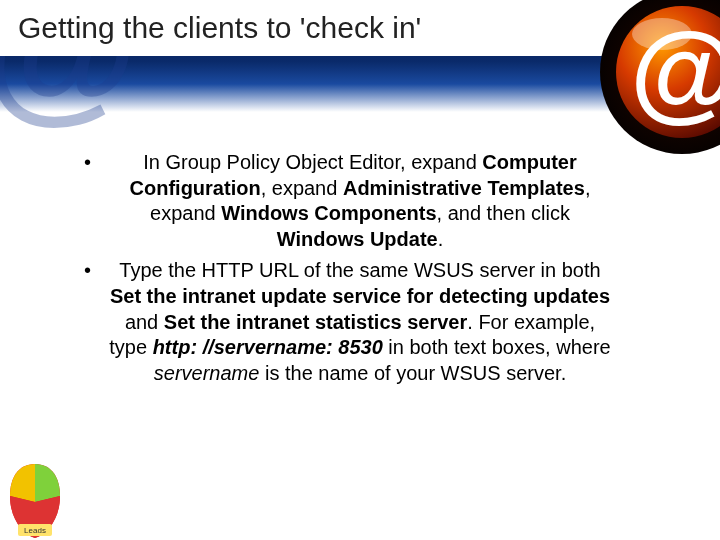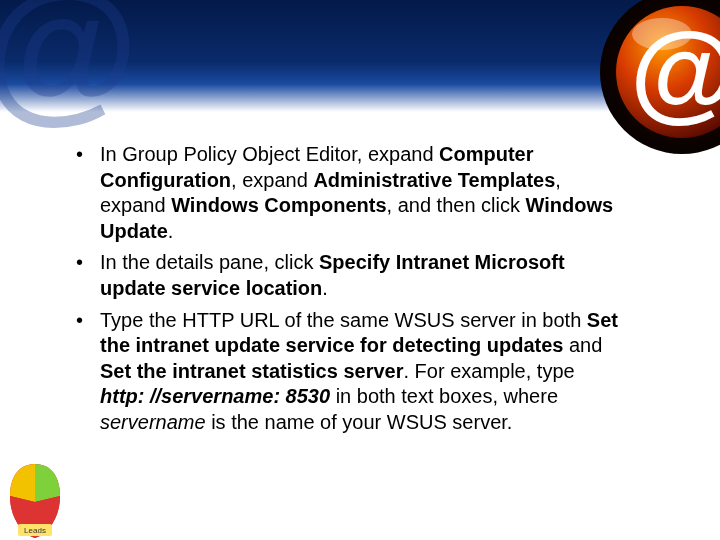--- a/index.html
+++ b/index.html
@@ -66,22 +66,23 @@
     pointer-events: none;
   }
   .content {
     position: absolute;
     top: 134px;
     left: 68px;
     width: 560px;
   }
   ul.bullets {
     list-style: none;
-    margin: 8px;
+    margin: 16px;
     padding: 0;
+    text-align: center;
   }
   ul.bullets > li {
     position: relative;
     padding-left: 24px;
     margin-bottom: 6px;
     font-size: 20px;
     line-height: 1.28;
     color: #000;
   }
   ul.bullets > li::before {
@@ -101,20 +102,23 @@
 </style>
 </head>
 <body>
 
 <div class="slide">
 
   <div class="header-band">
     <div class="header-watermark">@</div>
   </div>
 
+  <div class="title-bar">
+    <div class="slide-title">Getting the clients to 'check in'</div>
+  </div>
 
   <svg class="at-icon" width="180" height="180" viewBox="0 0 180 180">
     <defs>
       <radialGradient id="orb" cx="35%" cy="30%" r="75%">
         <stop offset="0%" stop-color="#ff9a00"></stop>
         <stop offset="45%" stop-color="#d63a00"></stop>
         <stop offset="100%" stop-color="#5a0a00"></stop>
       </radialGradient>
       <radialGradient id="orbdark" cx="50%" cy="50%" r="60%">
         <stop offset="0%" stop-color="#2a0800"></stop>
@@ -123,21 +127,20 @@
     </defs>
     <circle cx="90" cy="90" r="82" fill="url(#orbdark)"></circle>
     <circle cx="90" cy="90" r="66" fill="url(#orb)"></circle>
     <text x="90" y="128" text-anchor="middle" font-size="110" font-weight="700" font-style="italic" fill="#fff" font-family="Arial">@</text>
     <ellipse cx="70" cy="52" rx="30" ry="16" fill="rgba(255,255,255,0.35)"></ellipse>
   </svg>
 
   <div class="content">
     <ul class="bullets">
       <li><span>In Group Policy Object Editor, expand </span><span class="b">Computer Configuration</span><span>, expand </span><span class="b">Administrative Templates</span><span>, expand </span><span class="b">Windows Components</span><span>, and then click </span><span class="b">Windows Update</span><span>.</span></li>
-      <li><span>In the details pane, click </span><span class="b">Specify Intranet Microsoft update service location</span><span>.</span></li>
       <li><span>Type the HTTP URL of the same WSUS server in both </span><span class="b">Set the intranet update service for detecting updates</span><span> and </span><span class="b">Set the intranet statistics server</span><span>. For example, type </span><span class="b i">http: //servername: 8530</span><span> in both text boxes, where </span><span class="i">servername</span><span> is the name of your WSUS server.</span></li>
     </ul>
   </div>
 
   <svg class="corner-badge" width="70" height="80" viewBox="0 0 70 80">
     <path d="M35 4 C52 4 60 18 60 36 C60 58 48 74 35 78 C22 74 10 58 10 36 C10 18 18 4 35 4 Z" fill="#e02020"></path>
     <path d="M35 4 C52 4 60 18 60 36 L35 42 Z" fill="#7fd13b"></path>
     <path d="M35 4 C18 4 10 18 10 36 L35 42 Z" fill="#f2c200"></path>
     <path d="M10 36 C10 58 22 74 35 78 C48 74 60 58 60 36 L35 42 Z" fill="#d33"></path>
     <rect x="18" y="64" width="34" height="12" rx="2" fill="#ffe36b"></rect>

